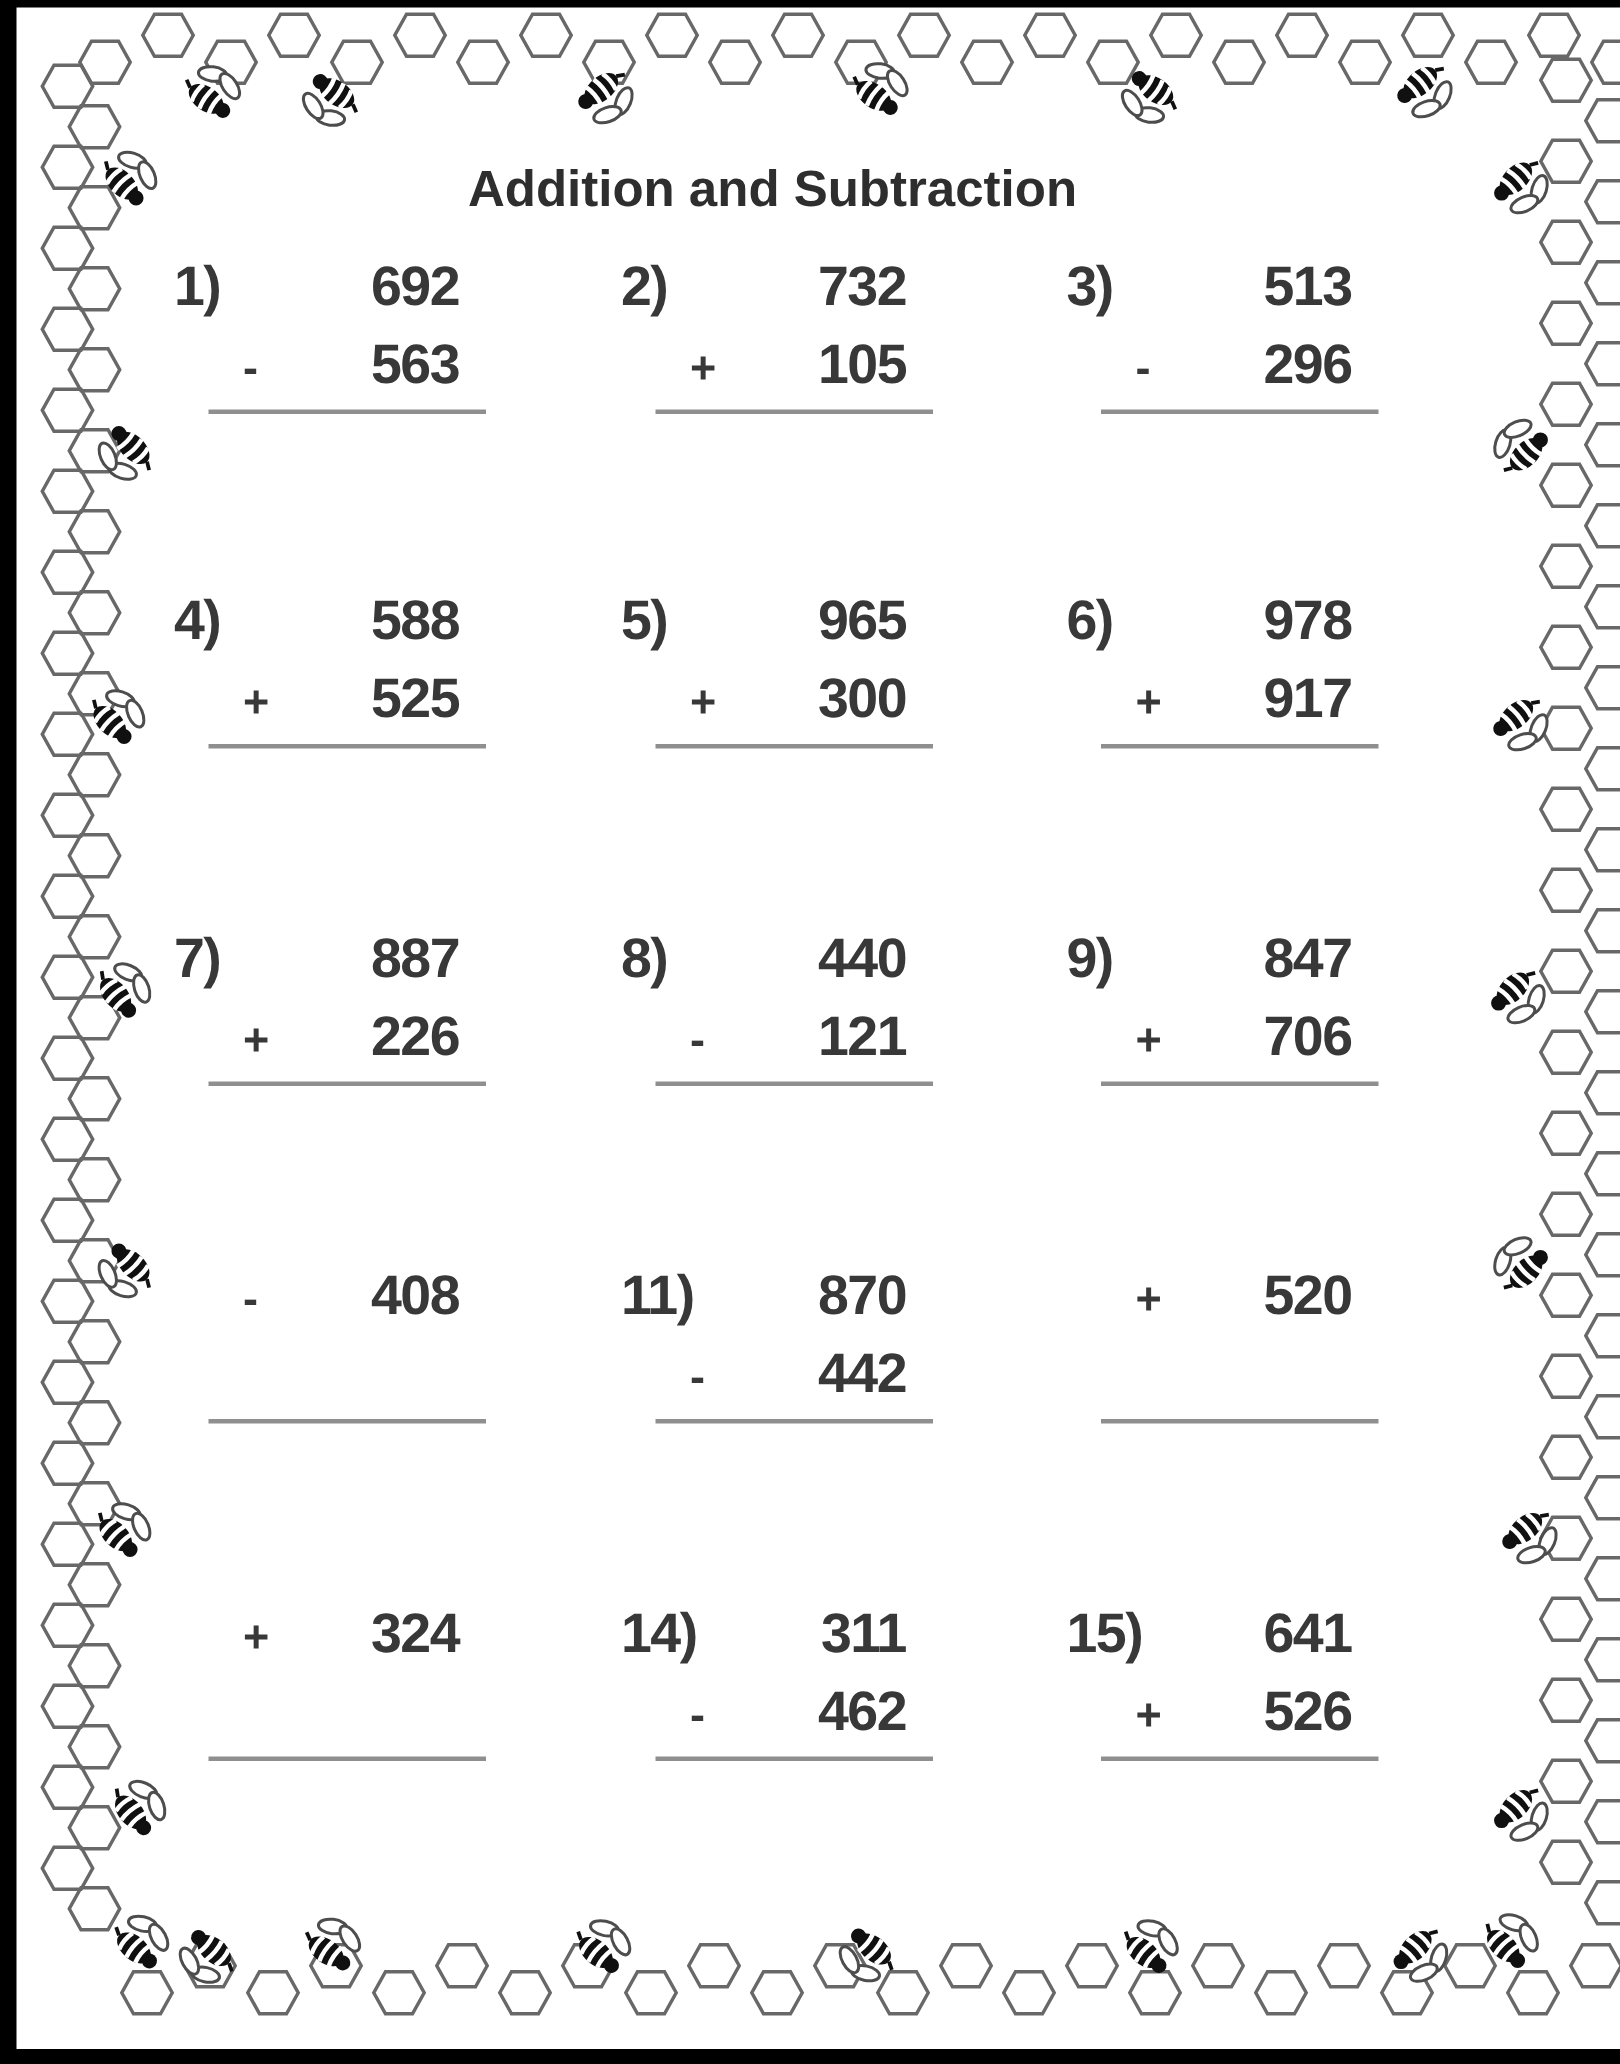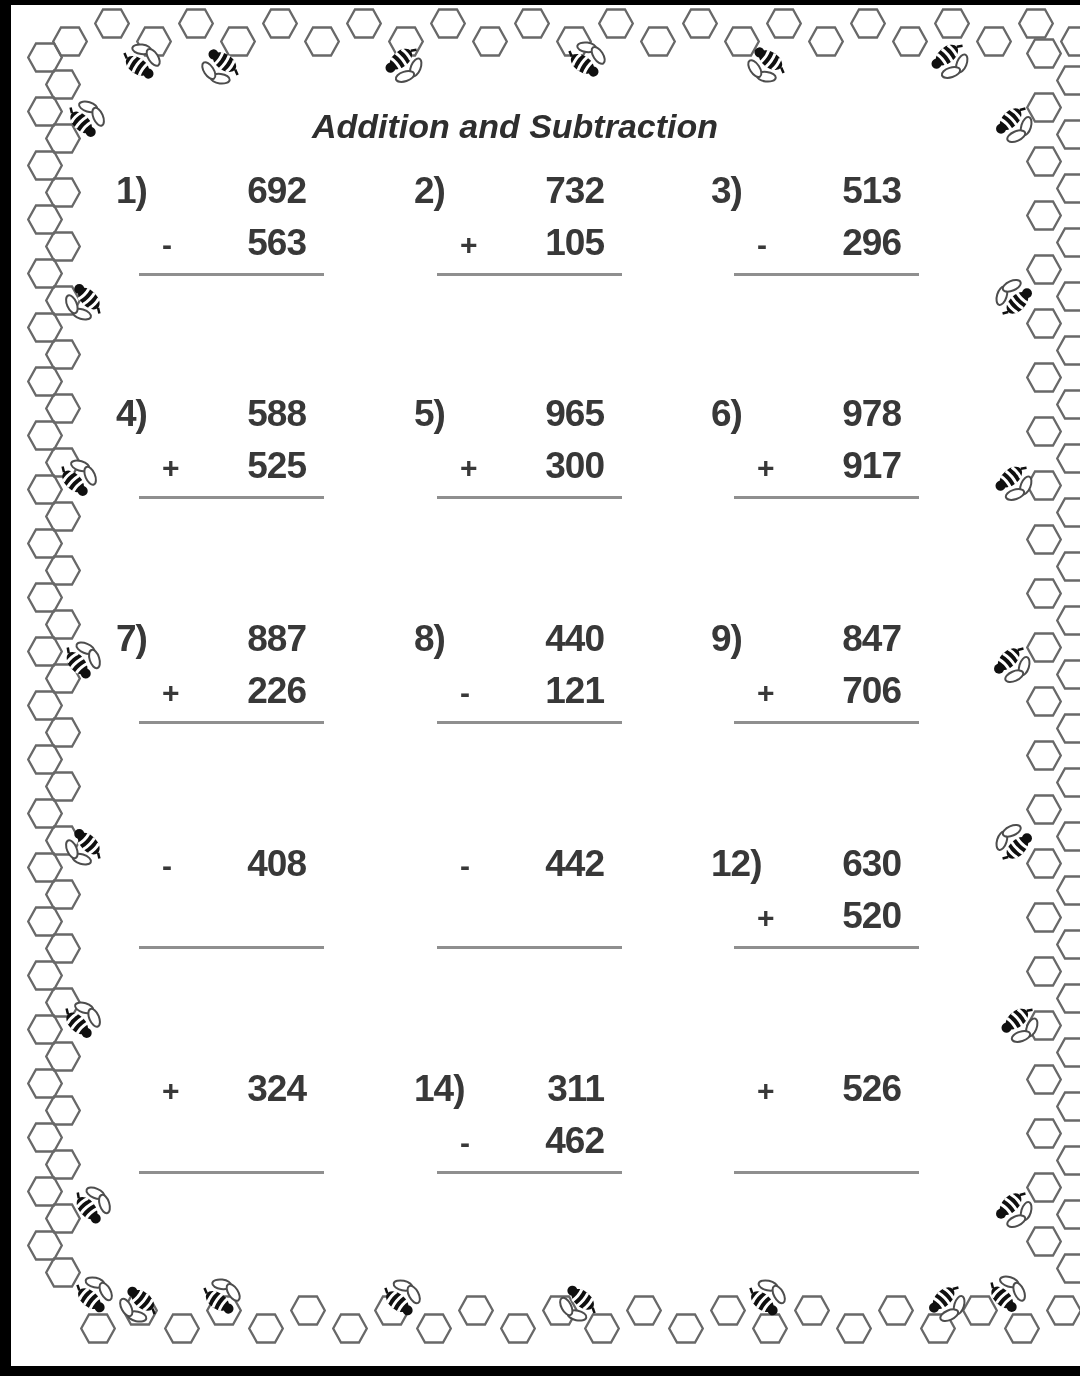--- a/index.html
+++ b/index.html
@@ -13,21 +13,20 @@
   .edge-left{left:0;top:0;width:11px;height:1376px;}
   .edge-top{left:0;top:0;width:1080px;height:5px;}
   .edge-bottom{left:0;top:1366px;width:1080px;height:10px;}
 
   #decor{position:absolute;left:0;top:0;width:1080px;height:1376px;z-index:1;}
 
   .title{
     position:absolute;left:110px;top:84px;width:810px;z-index:2;
     text-align:center;font-size:34px;font-weight:bold;color:#2e2e2e;
     letter-spacing:0px;
-    font-style:italic;
   }
 
   .problem{
     position:absolute;width:196px;z-index:2;
     color:#383838;font-size:37px;font-weight:bold;letter-spacing:-1px;
   }
   .prow{display:flex;align-items:baseline;height:52px;line-height:52px;}
   .plabel{padding-left:6px;}
   .operand{margin-left:auto;}
   .op{margin-left:52px;font-size:30px;}
@@ -397,30 +396,30 @@
 </div>
 <div class="problem c0 r3">
   <div class="prow">
       <span class="op">-</span>
       <span class="operand">408</span>
     </div>
   <div class="answer-line"></div>
 </div>
 <div class="problem c1 r3">
   <div class="prow">
+      <span class="plabel">11)</span>
+      <span class="operand">870</span>
+    </div>
+  <div class="prow">
       <span class="op">-</span>
       <span class="operand">442</span>
     </div>
   <div class="answer-line"></div>
 </div>
 <div class="problem c2 r3">
-  <div class="prow">
-      <span class="plabel">12)</span>
-      <span class="operand">630</span>
-    </div>
   <div class="prow">
       <span class="op">+</span>
       <span class="operand">520</span>
     </div>
   <div class="answer-line"></div>
 </div>
 <div class="problem c0 r4">
   <div class="prow">
       <span class="op">+</span>
       <span class="operand">324</span>
@@ -433,17 +432,21 @@
       <span class="operand">311</span>
     </div>
   <div class="prow">
       <span class="op">-</span>
       <span class="operand">462</span>
     </div>
   <div class="answer-line"></div>
 </div>
 <div class="problem c2 r4">
   <div class="prow">
+      <span class="plabel">15)</span>
+      <span class="operand">641</span>
+    </div>
+  <div class="prow">
       <span class="op">+</span>
       <span class="operand">526</span>
     </div>
   <div class="answer-line"></div>
 </div>
 
 </body></html>

